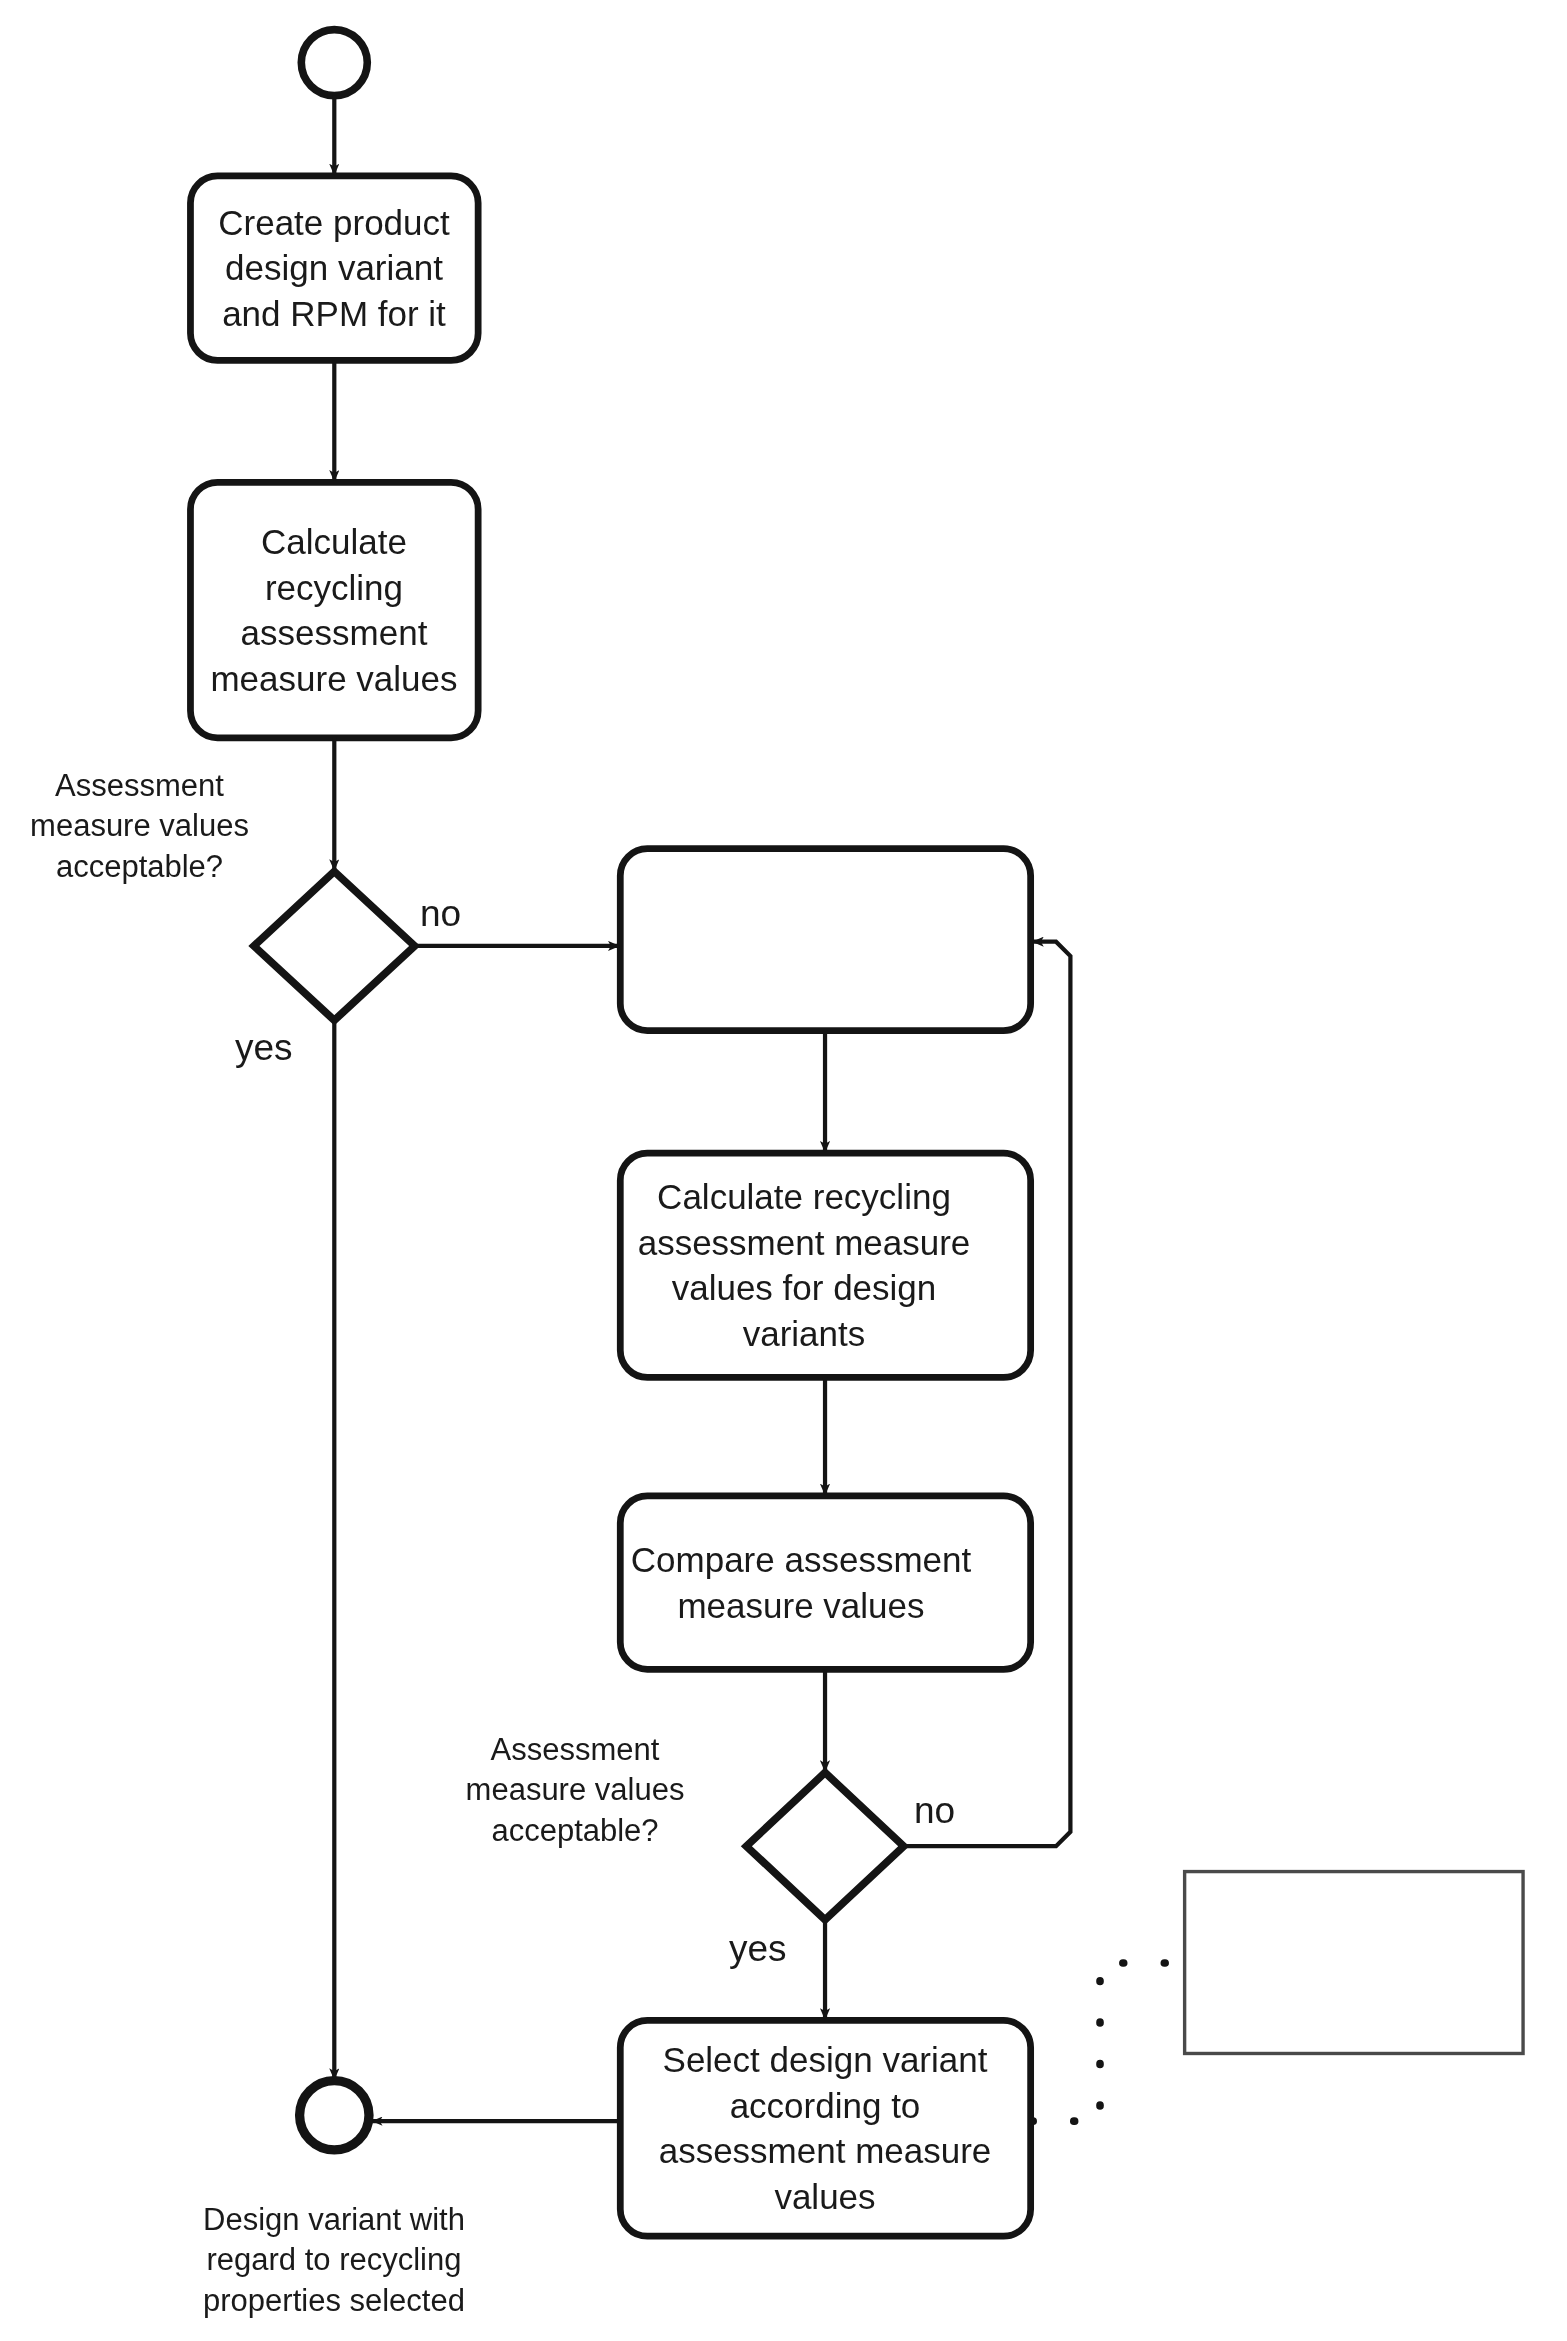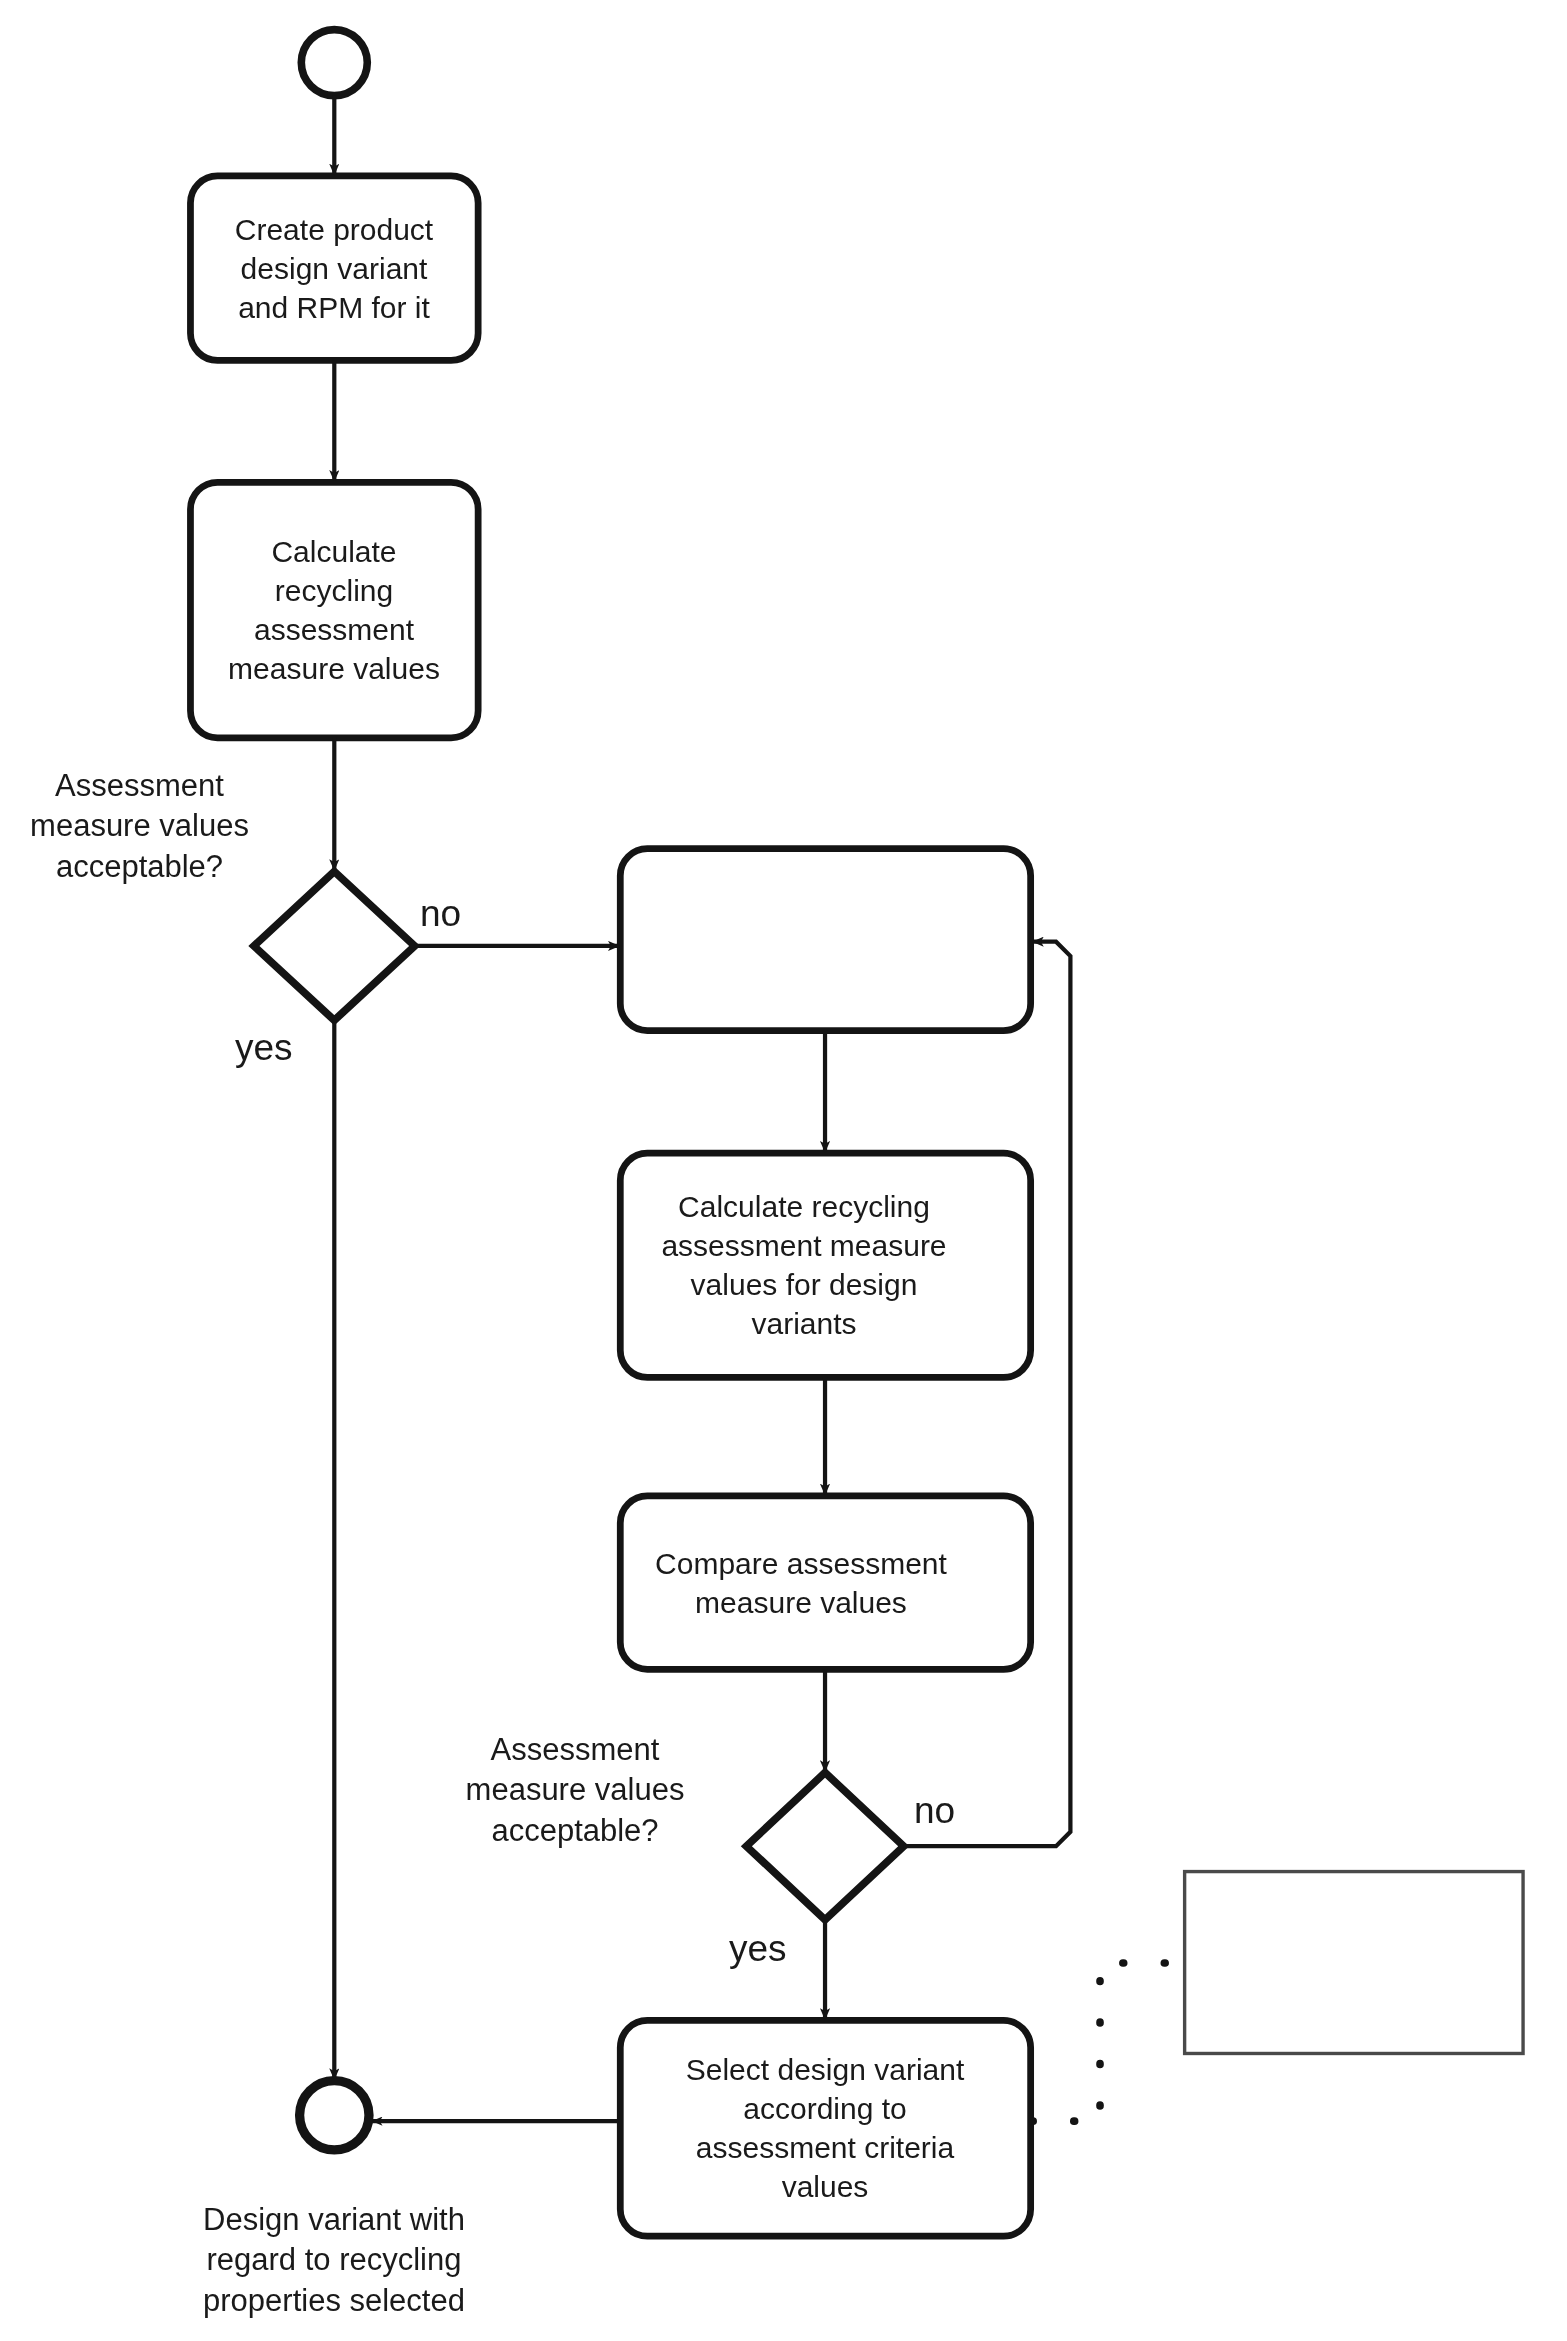--- a/index.html
+++ b/index.html
@@ -24,21 +24,21 @@
     width: 1568px;
     height: 2342px;
   }
   .node-text {
     position: absolute;
     display: flex;
     align-items: center;
     justify-content: center;
     text-align: center;
     color: #1a1a1a;
-    font-size: 30px;
+    font-size: 35px;
     line-height: 1.30;
     white-space: pre-line;
     pointer-events: none;
   }
   .free-label {
     position: absolute;
     color: #1a1a1a;
     font-size: 31px;
     line-height: 1.30;
     text-align: center;
@@ -144,21 +144,21 @@
   <div class="free-label" style="left:448px; top:1730px; width:254px;">Assessment
 measure values
 acceptable?</div>
 
   <div class="edge-label" style="left:914px; top:1789px;">no</div>
 
   <div class="edge-label" style="left:729px; top:1927px;">yes</div>
 
   <div class="node-text" style="left:620px; top:2020px; width:410px; height:216px;">Select design variant
 according to
-assessment criteria
+assessment measure
 values</div>
 
 
   <div class="free-label" style="left:169px; top:2200px; width:330px;">Design variant with
 regard to recycling
 properties selected</div>
 
 </div>
 
 

